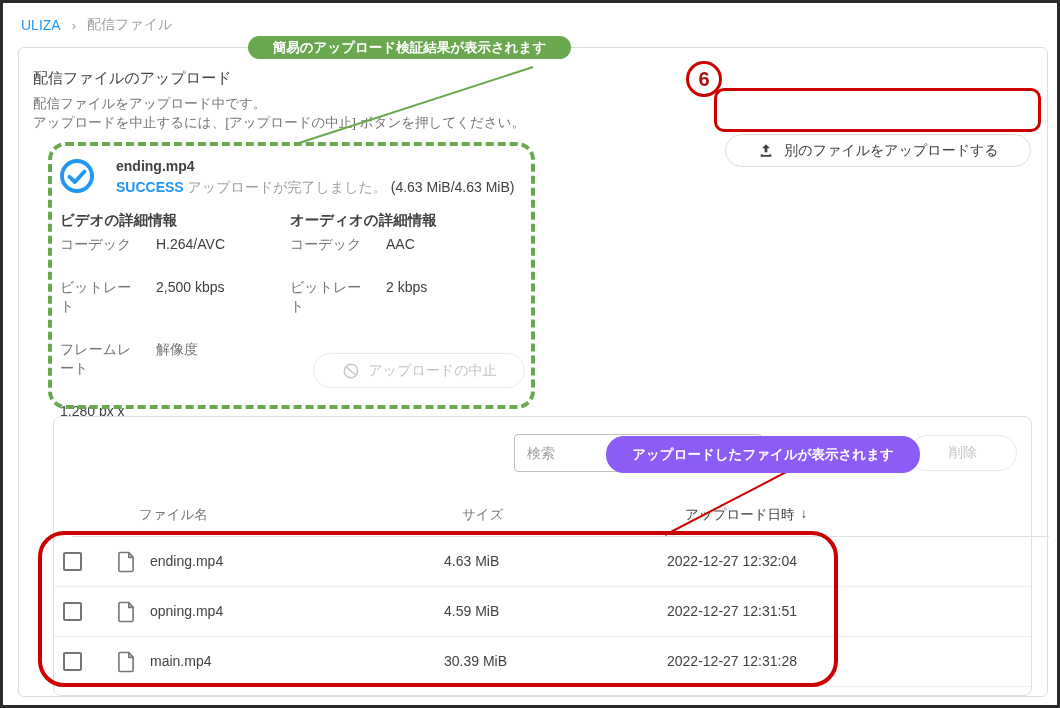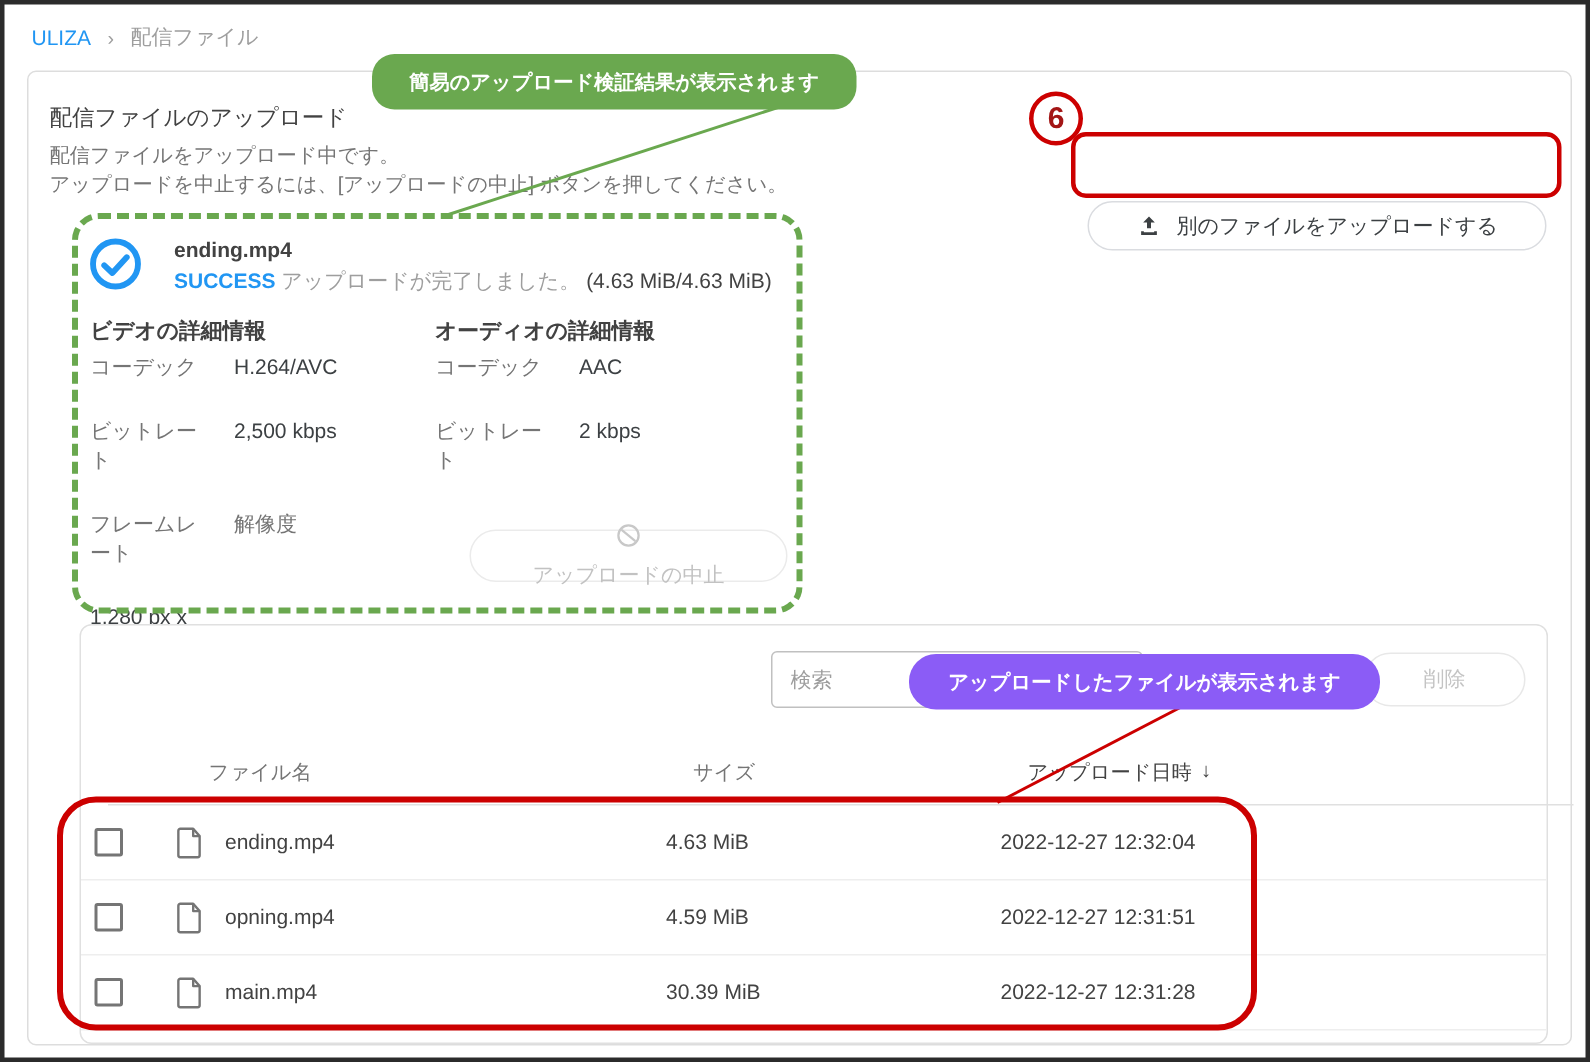--- a/index.html
+++ b/index.html
@@ -40,21 +40,21 @@
   .video-title { left:57px; } .audio-title { left:287px; }
   .detail-grid { position:absolute; top:232px; display:grid; grid-template-columns:72px 1fr; column-gap:26px; row-gap:3px; font-size:14px; line-height:19px;gap:24px; }
   .video-grid { left:57px; width:226px; }
   .audio-grid { left:287px; width:210px; }
   .detail-grid .lbl { color:#757575; word-break:break-all; }
   .detail-grid .val { color:#3c4043; }
   .cancel-btn {
     position:absolute; left:310px; top:350px; width:212px; height:35px;
     border:1px solid #ebebeb; border-radius:18px; background:#fff;
     display:flex; align-items:center; justify-content:center; gap:9px;
-    font-size:14px; color:#c2c2c2;flex-direction:column;
+    font-size:14px; color:#c2c2c2;
   }
   
   .table-card { position:absolute; left:50px; top:413px; width:979px; height:280px; border:1px solid #e0e0e0; border-radius:8px; background:#fff; }
   .search-input {
     position:absolute; left:460px; top:17px; width:248px; height:38px;
     border:1px solid #c0c0c0; border-radius:4px; padding:0 12px;
     font-size:14px; color:#424242; font-family:inherit; outline:none;
   }
   .search-input::placeholder { color:#9e9e9e; }
   .delete-btn {
@@ -69,21 +69,21 @@
   .rows { position:absolute; left:0; top:120px; width:100%; }
   .file-row { position:relative; height:50px; border-bottom:1px solid #eeeeee; }
   .row-checkbox { position:absolute; left:9px; top:15px; width:19px; height:19px; border:2px solid #757575; border-radius:2px; background:#fff; cursor:pointer; }
   .file-icon { position:absolute; left:62px; top:14px; }
   .cell-name { position:absolute; left:96px; top:16px; font-size:14px; color:#424242; }
   .cell-size { position:absolute; left:390px; top:16px; font-size:14px; color:#424242; }
   .cell-date { position:absolute; left:613px; top:16px; font-size:14px; color:#424242; }
   
   .anno { z-index:10; }
   .green-bubble {
-    position:absolute; left:245px; top:33px; width:323px; height:37px; border-radius:15px;
+    position:absolute; left:245px; top:33px; width:323px; height:23px; border-radius:15px;
     background:#6AA84F; color:#fff; font-size:13.5px; font-weight:700;
     display:flex; align-items:center; justify-content:center; z-index:11;
   }
   .red-bubble {
     position:absolute; left:603px; top:433px; width:314px; height:37px; border-radius:18px;
     background:#8b5cf6; color:#fff; font-size:13.5px; font-weight:700;
     display:flex; align-items:center; justify-content:center; z-index:11;
   }
   .step-circle {
     position:absolute; left:683px; top:58px; width:36px; height:36px; border:3px solid #CC0000; border-radius:50%;

